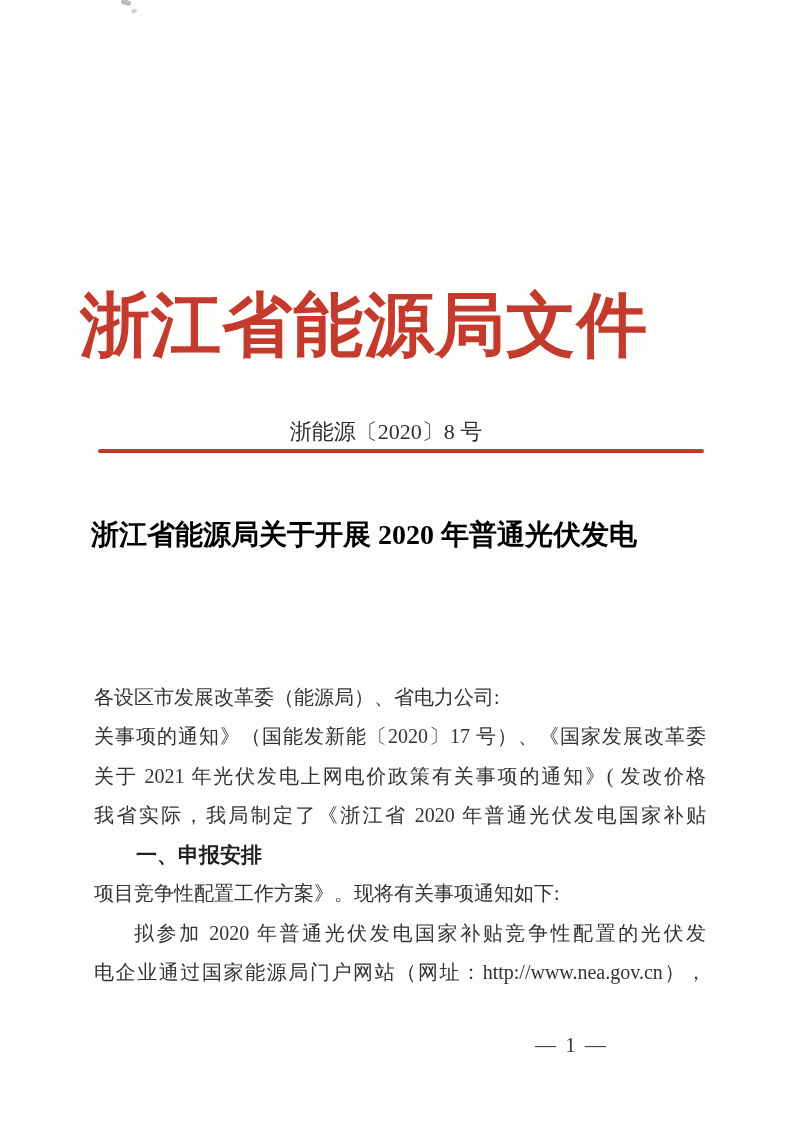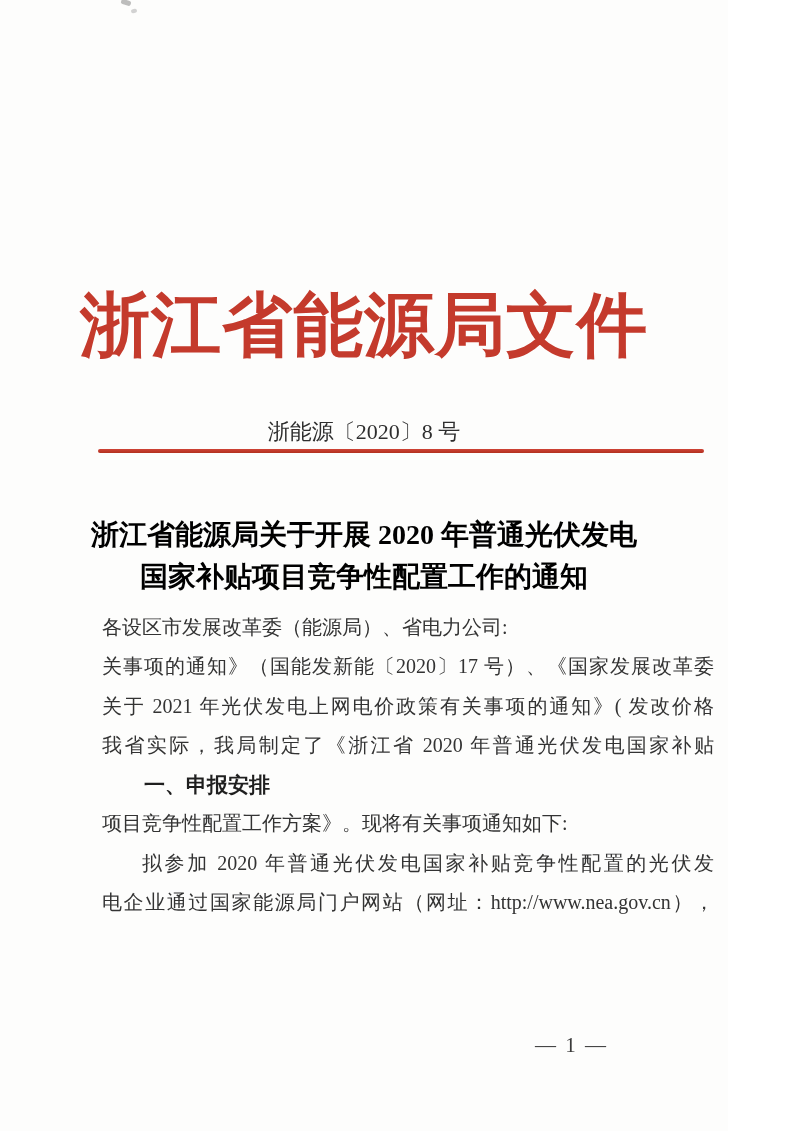--- a/index.html
+++ b/index.html
@@ -42,20 +42,21 @@
   .doc-number {
     position: absolute;
     top: 417px;
     left: 0;
     width: 100%;
     text-align: center;
     font-size: 22px;
     line-height: 30px;
     color: #2e2e2e;
     white-space: nowrap;
+    padding-left: 22px;
   }
   .red-rule {
     position: absolute;
     top: 449px;
     left: 98px;
     width: 606px;
     height: 4px;
     background: linear-gradient(#cf4336, #b2301f);
     border-radius: 2px;
   }
@@ -66,27 +67,26 @@
     width: 100%;
     text-align: center;
     font-weight: bold;
     font-size: 28px;
     line-height: 42px;
     color: #000000;
     white-space: nowrap;
   }
   .body-text {
     position: absolute;
-    top: 608px;
+    top: 678px;
     left: 94px;
     width: 612px;
     font-size: 20px;
     line-height: 39.3px;
     color: #333333;
-    margin-left: 8px;
   }
   .line {
     white-space: nowrap;
   }
   .line.full {
     white-space: normal;
     text-align: justify;
     text-align-last: justify;
     text-justify: inter-character;
   }
@@ -117,21 +117,20 @@
   <div class="speck speck-2"></div>
 
   <div class="red-header">浙江省能源局文件</div>
 
   <div class="doc-number">浙能源〔2020〕8 号</div>
 
   <div class="red-rule"></div>
 
   <div class="doc-title">
     <div>浙江省能源局关于开展 2020 年普通光伏发电</div>
-    <div>国家补贴项目竞争性配置工作的通知</div>
   </div>
 
   <div class="body-text">
     <div class="line">各设区市发展改革委（能源局）、省电力公司:</div>
     <div class="line full">关事项的通知》（国能发新能〔2020〕17 号）、《国家发展改革委</div>
     <div class="line full">关于 2021 年光伏发电上网电价政策有关事项的通知》( 发改价格</div>
     <div class="line full">我省实际，我局制定了《浙江省 2020 年普通光伏发电国家补贴</div>
     <div class="line heading indent">一、申报安排</div>
     <div class="line">项目竞争性配置工作方案》。现将有关事项通知如下:</div>
     <div class="line full indent">拟参加 2020 年普通光伏发电国家补贴竞争性配置的光伏发</div>

